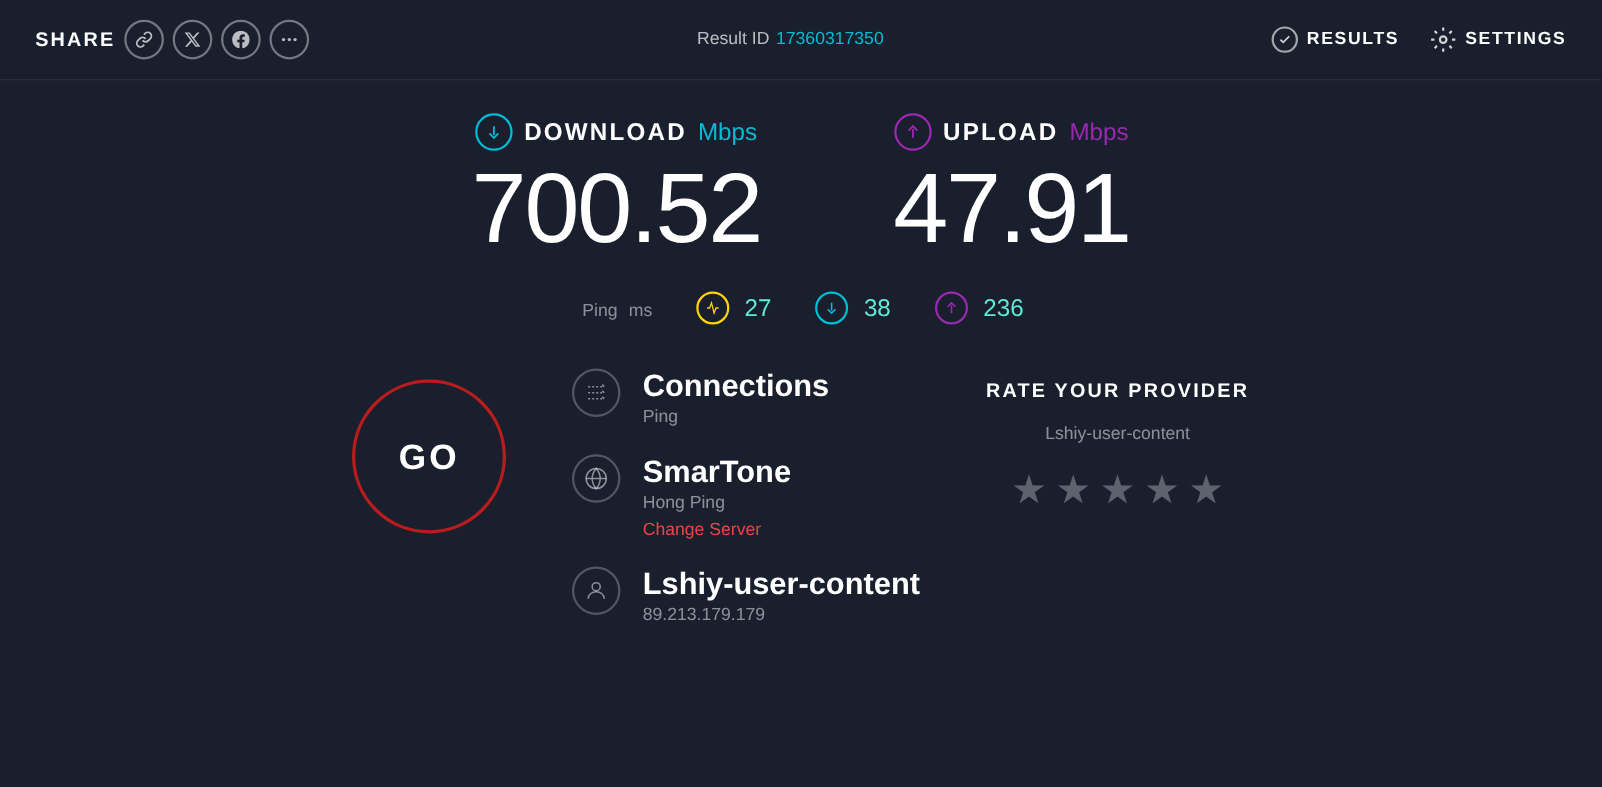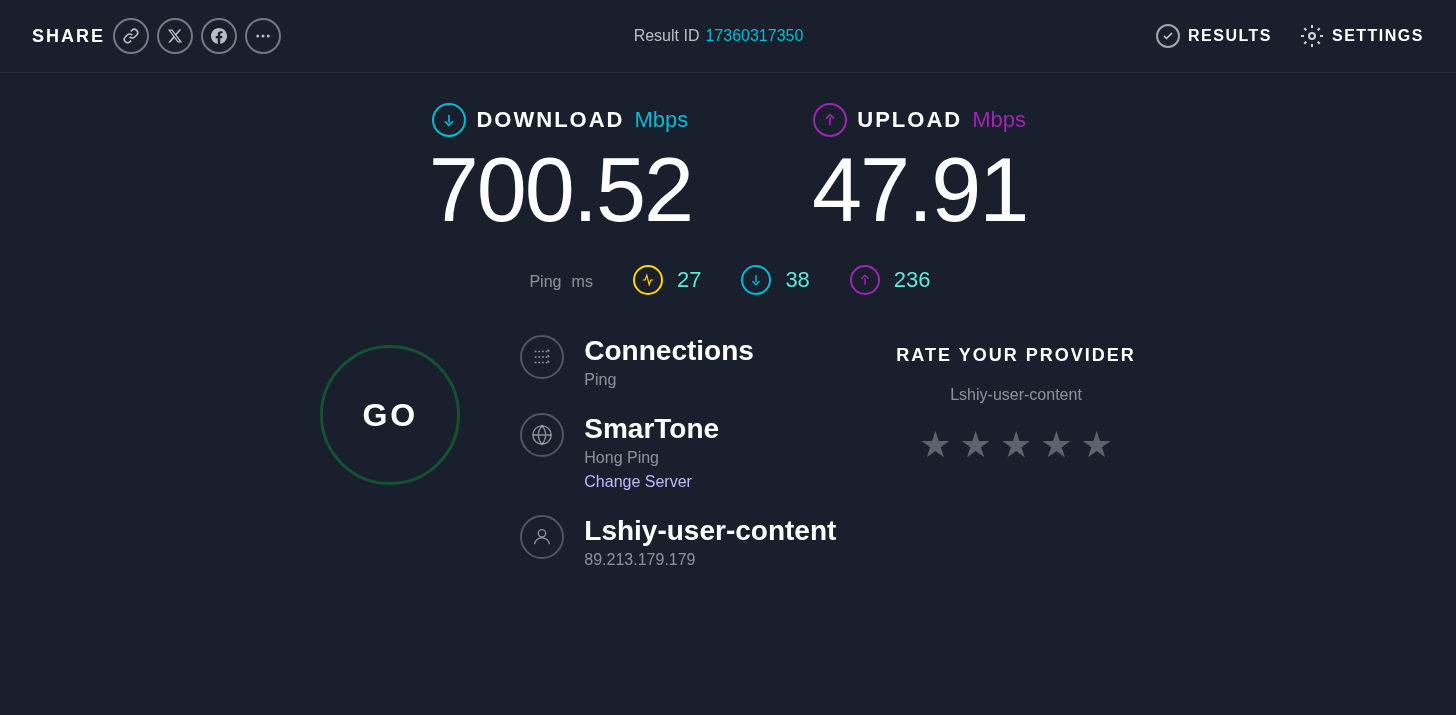--- a/index.html
+++ b/index.html
@@ -210,21 +210,21 @@
       width: 100%;
       padding: 0 80px;
       justify-content: center;
     }
 
     
     .go-button {
       width: 140px;
       height: 140px;
       border-radius: 50%;
-      border: 3px solid #14532d;
+      border: 3px solid #b91c1c;
       display: flex;
       align-items: center;
       justify-content: center;
       font-size: 32px;
       font-weight: 700;
       letter-spacing: 3px;
       color: #fff;
       cursor: pointer;
       flex-shrink: 0;
       margin-top: 10px;
@@ -262,21 +262,21 @@
       font-size: 28px;
       font-weight: 600;
       color: #fff;
     }
     .info-subtitle {
       font-size: 16px;
       color: rgba(255,255,255,0.5);
     }
     .info-link {
       font-size: 16px;
-      color: #c4b5fd;
+      color: #ef4444;
       cursor: pointer;
       margin-top: 2px;
     }
 
     
     .rate-section {
       display: flex;
       flex-direction: column;
       align-items: center;
       gap: 20px;

